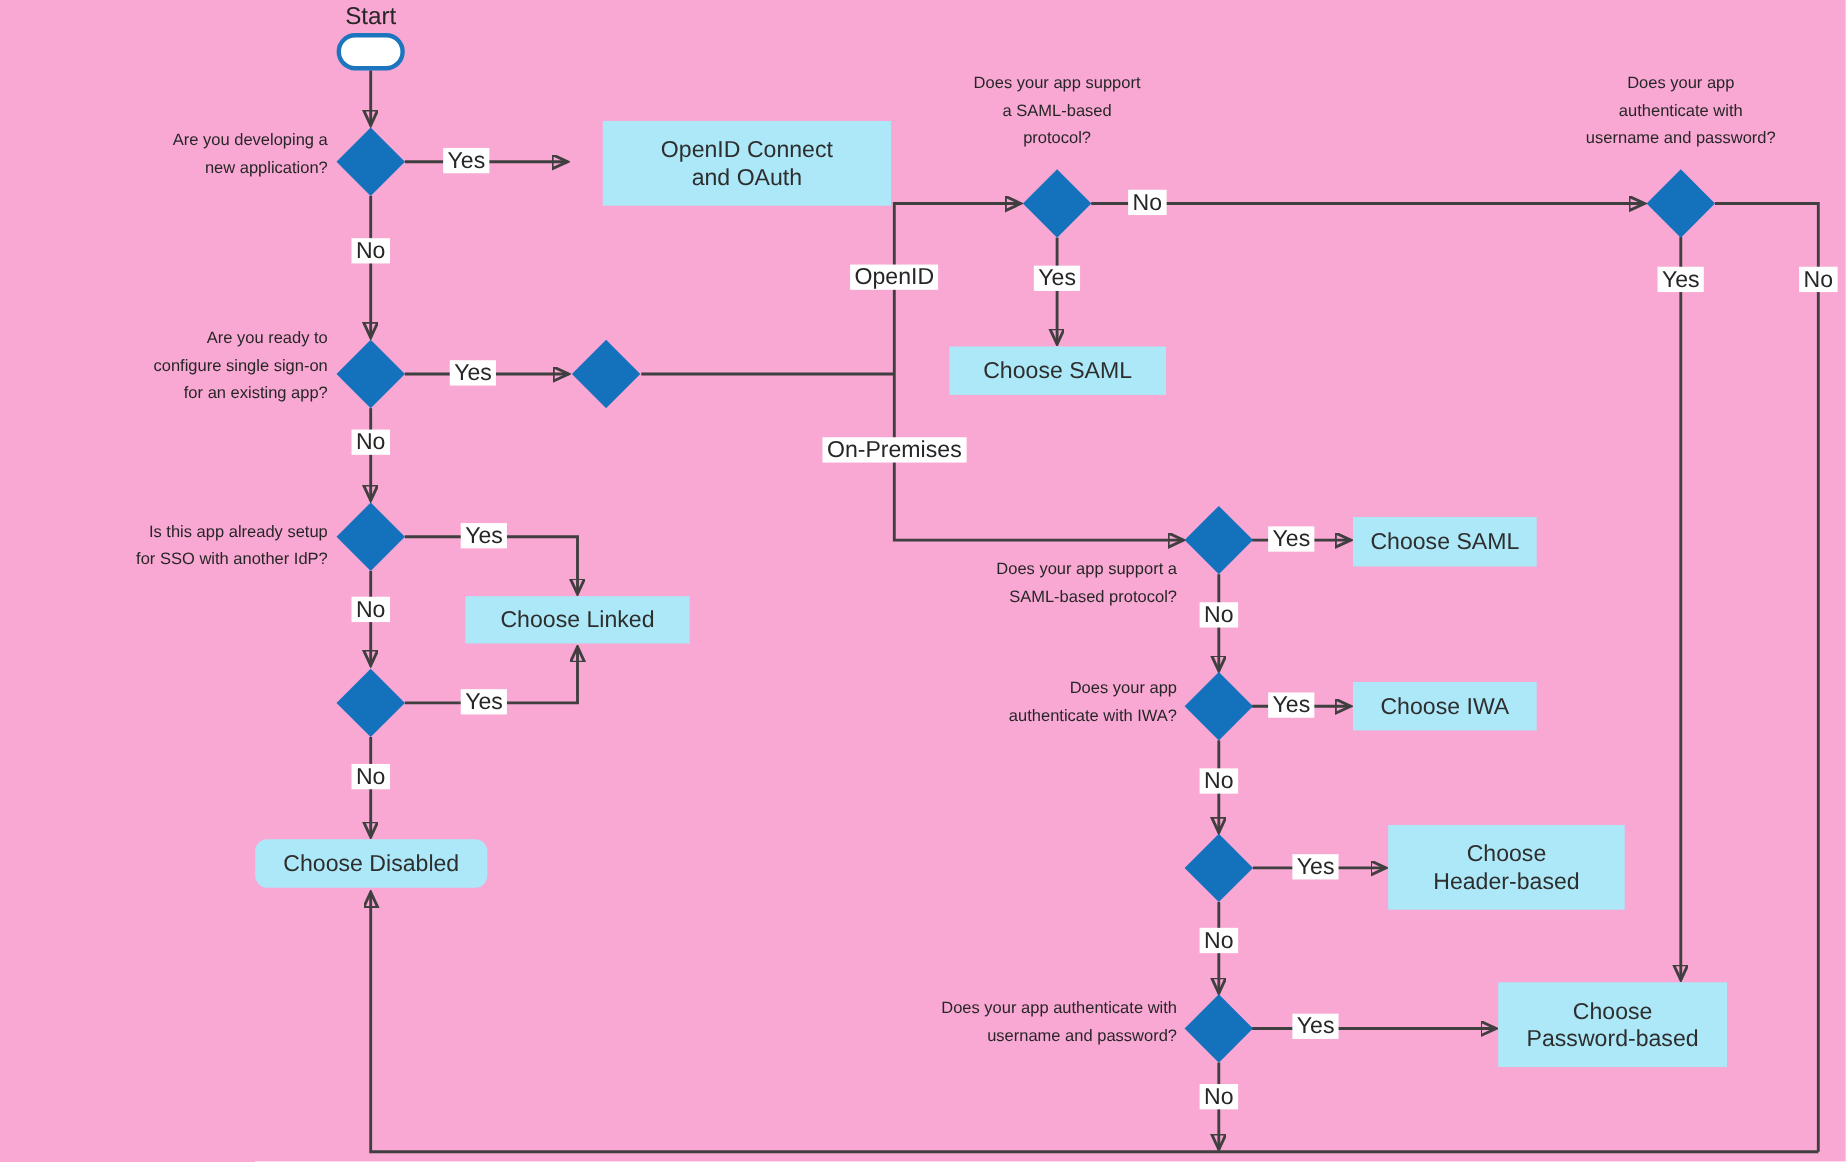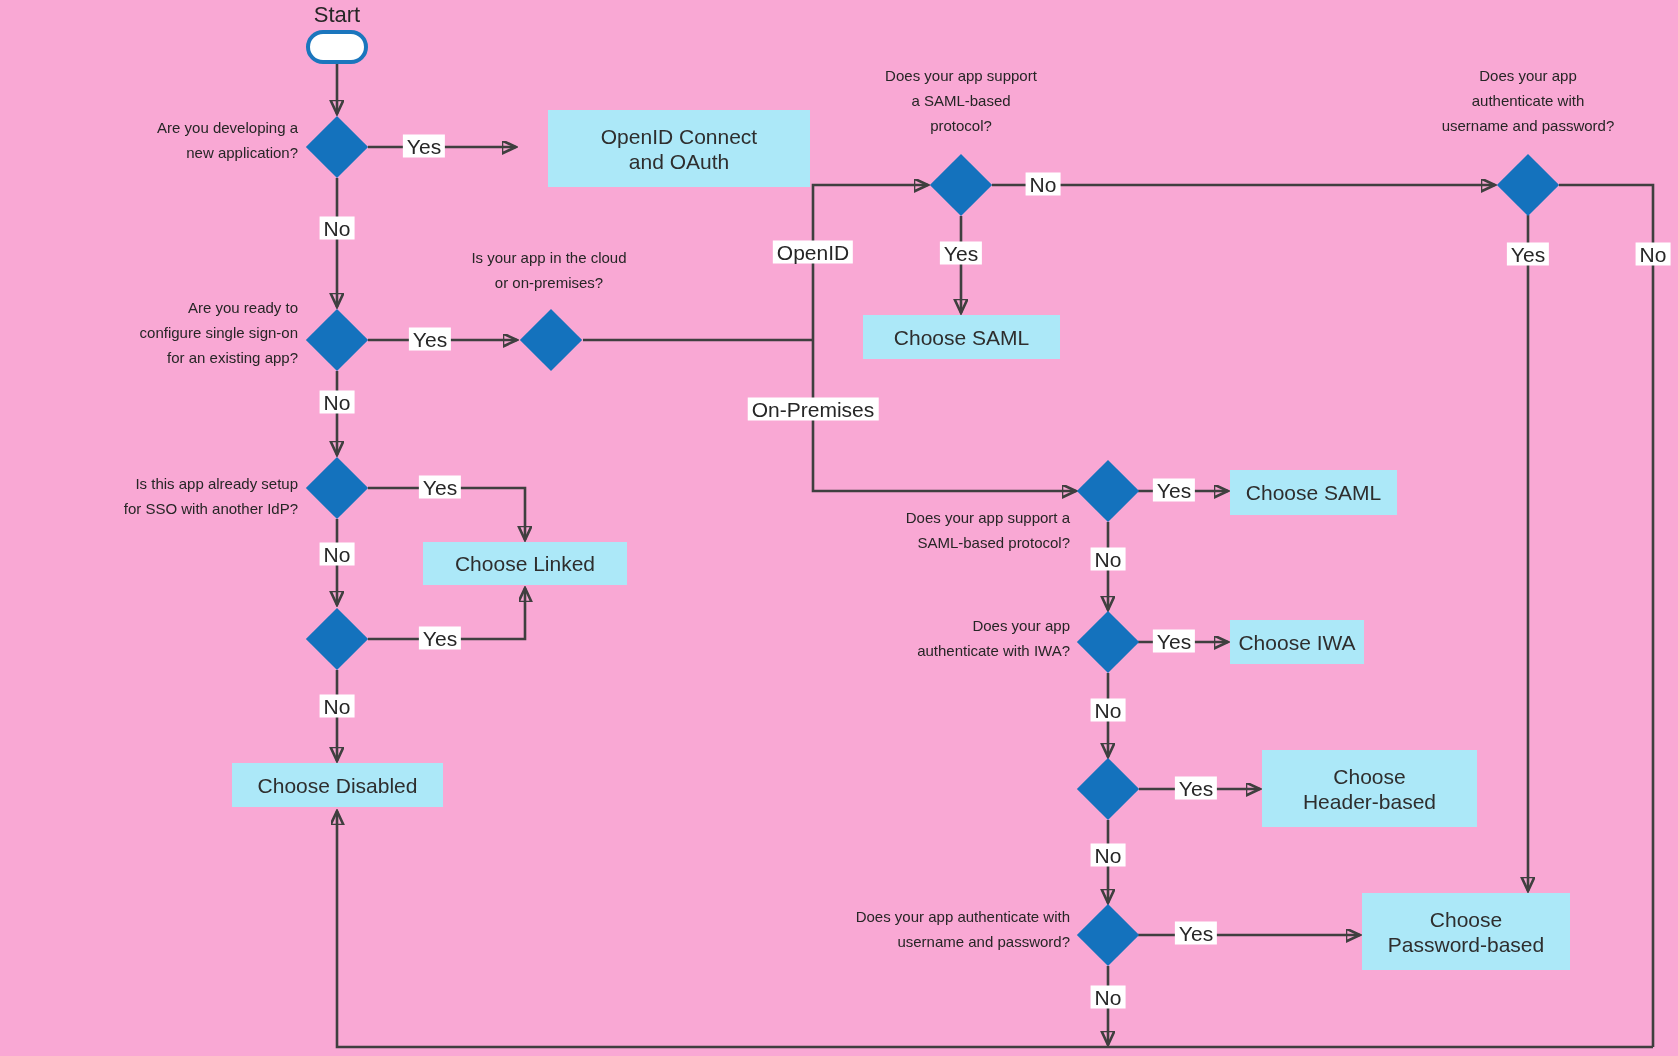--- a/index.html
+++ b/index.html
@@ -82,37 +82,35 @@
   <div class="diamond" style="left:315px;top:617px;"></div>
   <div class="diamond" style="left:1086px;top:469px;"></div>
   <div class="diamond" style="left:1086px;top:620px;"></div>
   <div class="diamond" style="left:1086px;top:767px;"></div>
   <div class="diamond" style="left:1086px;top:913px;"></div>
 
   <div class="outcome" style="left:548px;top:110px;width:262px;height:77px;">OpenID Connect
 and OAuth</div>
   <div class="outcome" style="left:863px;top:315px;width:197px;height:44px;">Choose SAML</div>
   <div class="outcome" style="left:423px;top:542px;width:204px;height:43px;">Choose Linked</div>
-  <div class="outcome" style="left:232px;top:763px;width:211px;height:44px;">Choose Disabled</div>
+  <div class="outcome" style="left:232px;top:763px;width:211px;height:44px;border-radius:11px;">Choose Disabled</div>
   <div class="outcome" style="left:1230px;top:470px;width:167px;height:45px;">Choose SAML</div>
-  <div class="outcome" style="left:1230px;top:620px;width:134px;height:44px;">Choose IWA</div>
+  <div class="outcome" style="left:1230px;top:620px;width:167px;height:44px;">Choose IWA</div>
   <div class="outcome" style="left:1262px;top:750px;width:215px;height:77px;">Choose
 Header-based</div>
   <div class="outcome" style="left:1362px;top:893px;width:208px;height:77px;">Choose
 Password-based</div>
 
   <div class="q r" style="left:30px;top:115px;width:268px;">Are you developing a
 new application?</div>
   <div class="q r" style="left:20px;top:295px;width:278px;">Are you ready to
 configure single sign-on
 for an existing app?</div>
   <div class="q r" style="left:10px;top:460px;width:288px;margin-top:11px;">Is this app already setup
 for SSO with another IdP?</div>
-  <div class="q c" style="left:409px;top:245px;width:280px;">Is your app in the cloud
-or on-premises?</div>
   <div class="q c" style="left:821px;top:63px;width:280px;">Does your app support
 a SAML-based
 protocol?</div>
   <div class="q c" style="left:1358px;top:63px;width:340px;">Does your app
 authenticate with
 username and password?</div>
   <div class="q r" style="left:780px;top:505px;width:290px;">Does your app support a
 SAML-based protocol?</div>
   <div class="q r" style="left:780px;top:613px;width:290px;">Does your app
 authenticate with IWA?</div>

